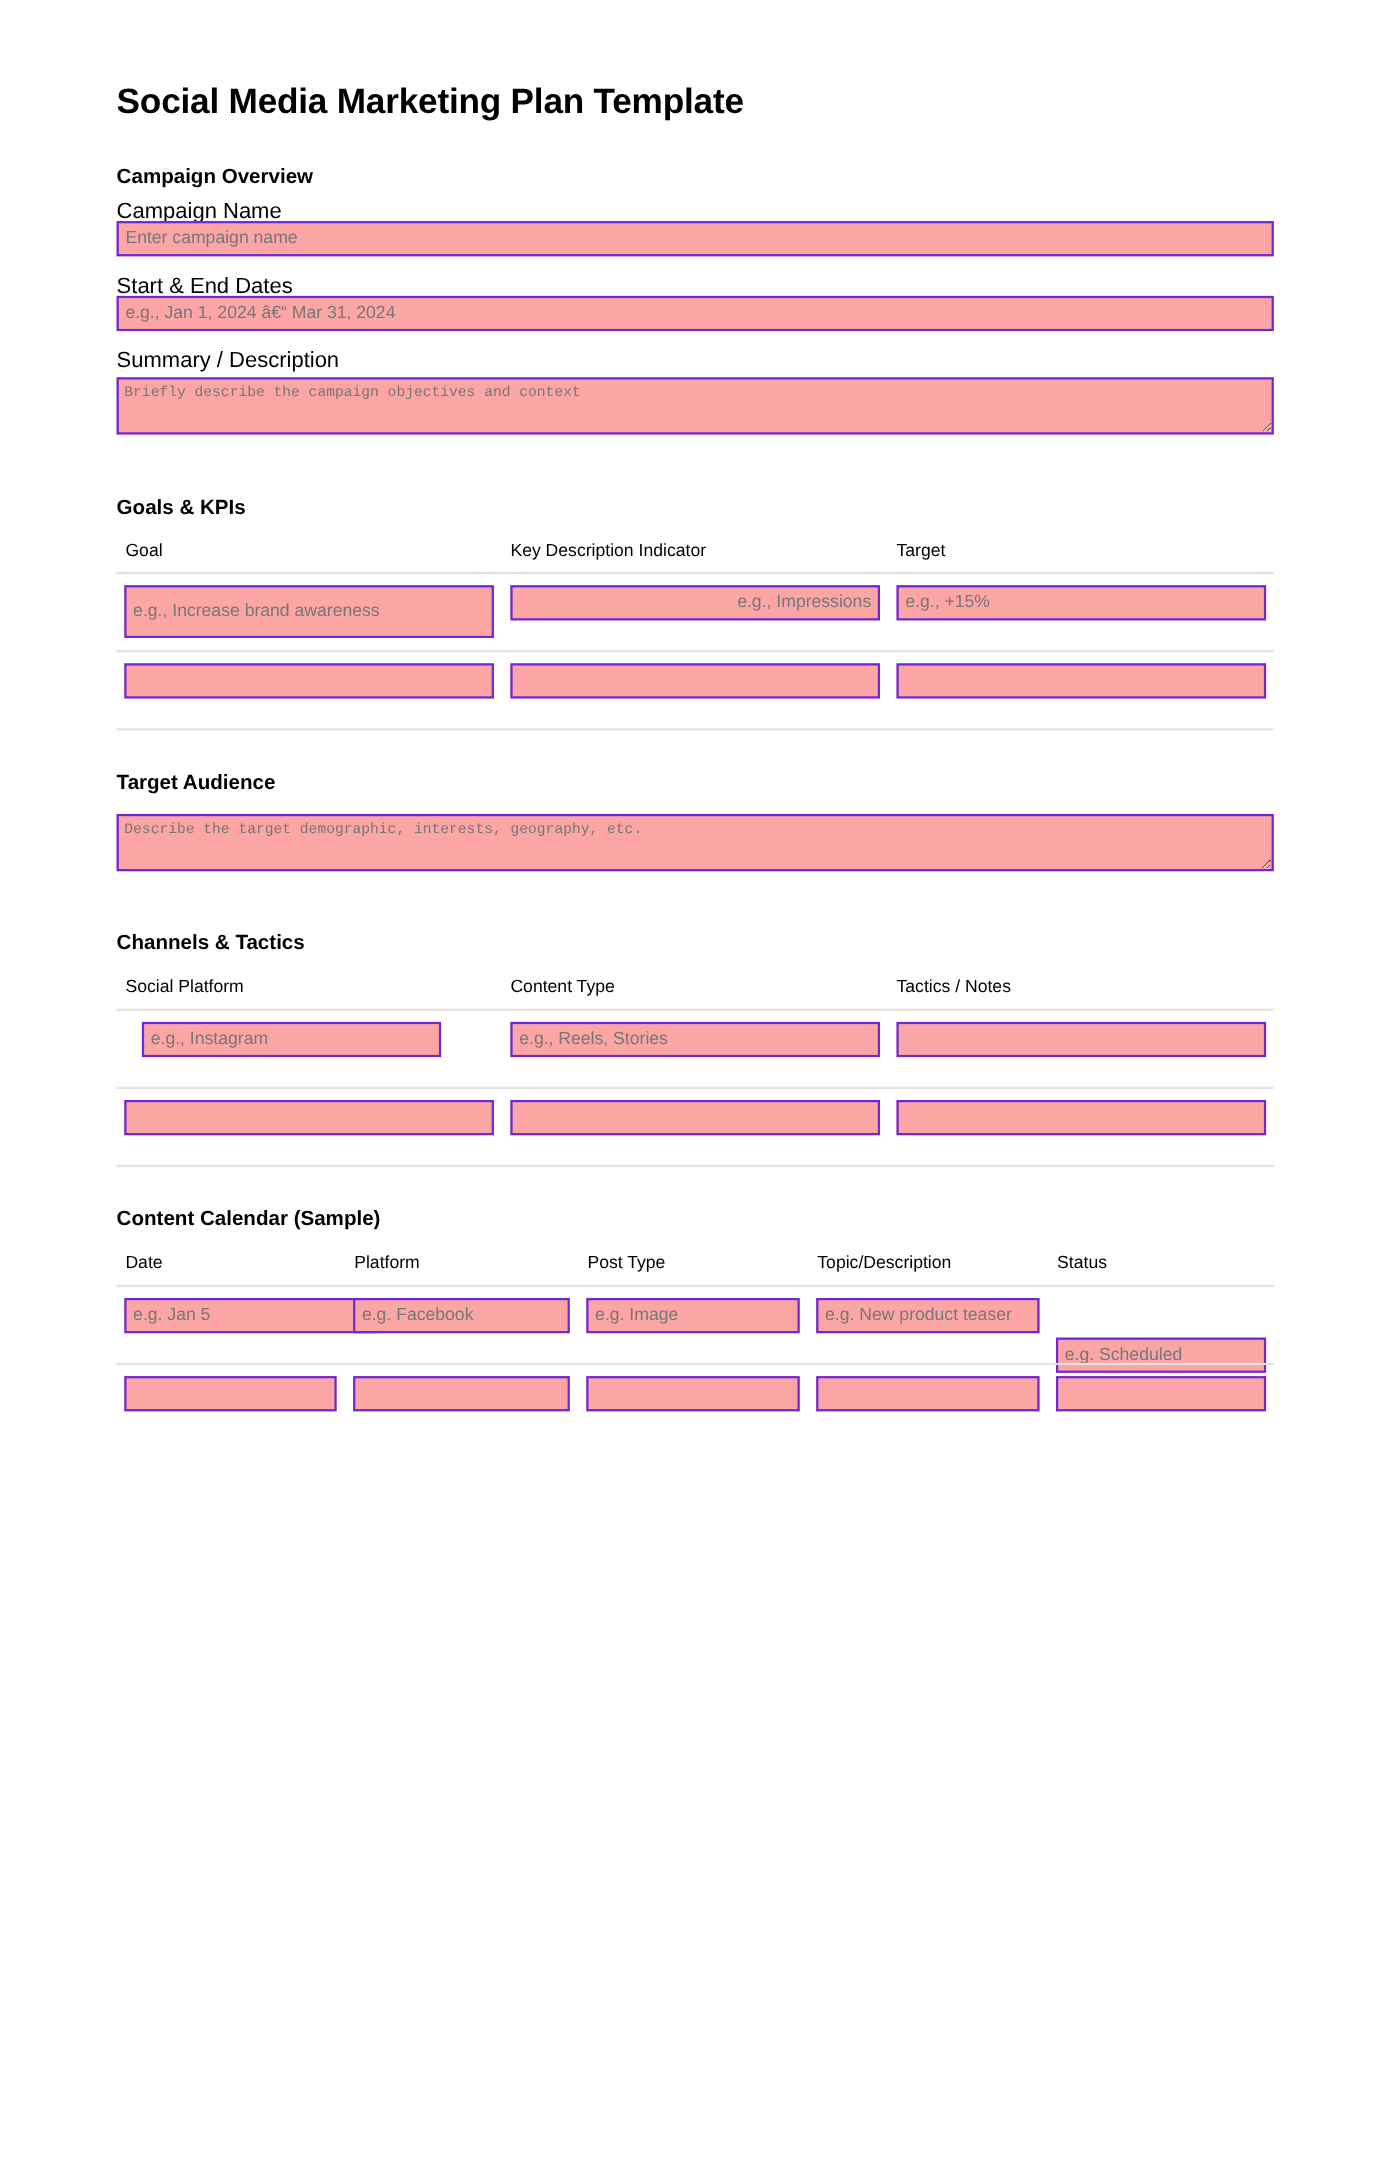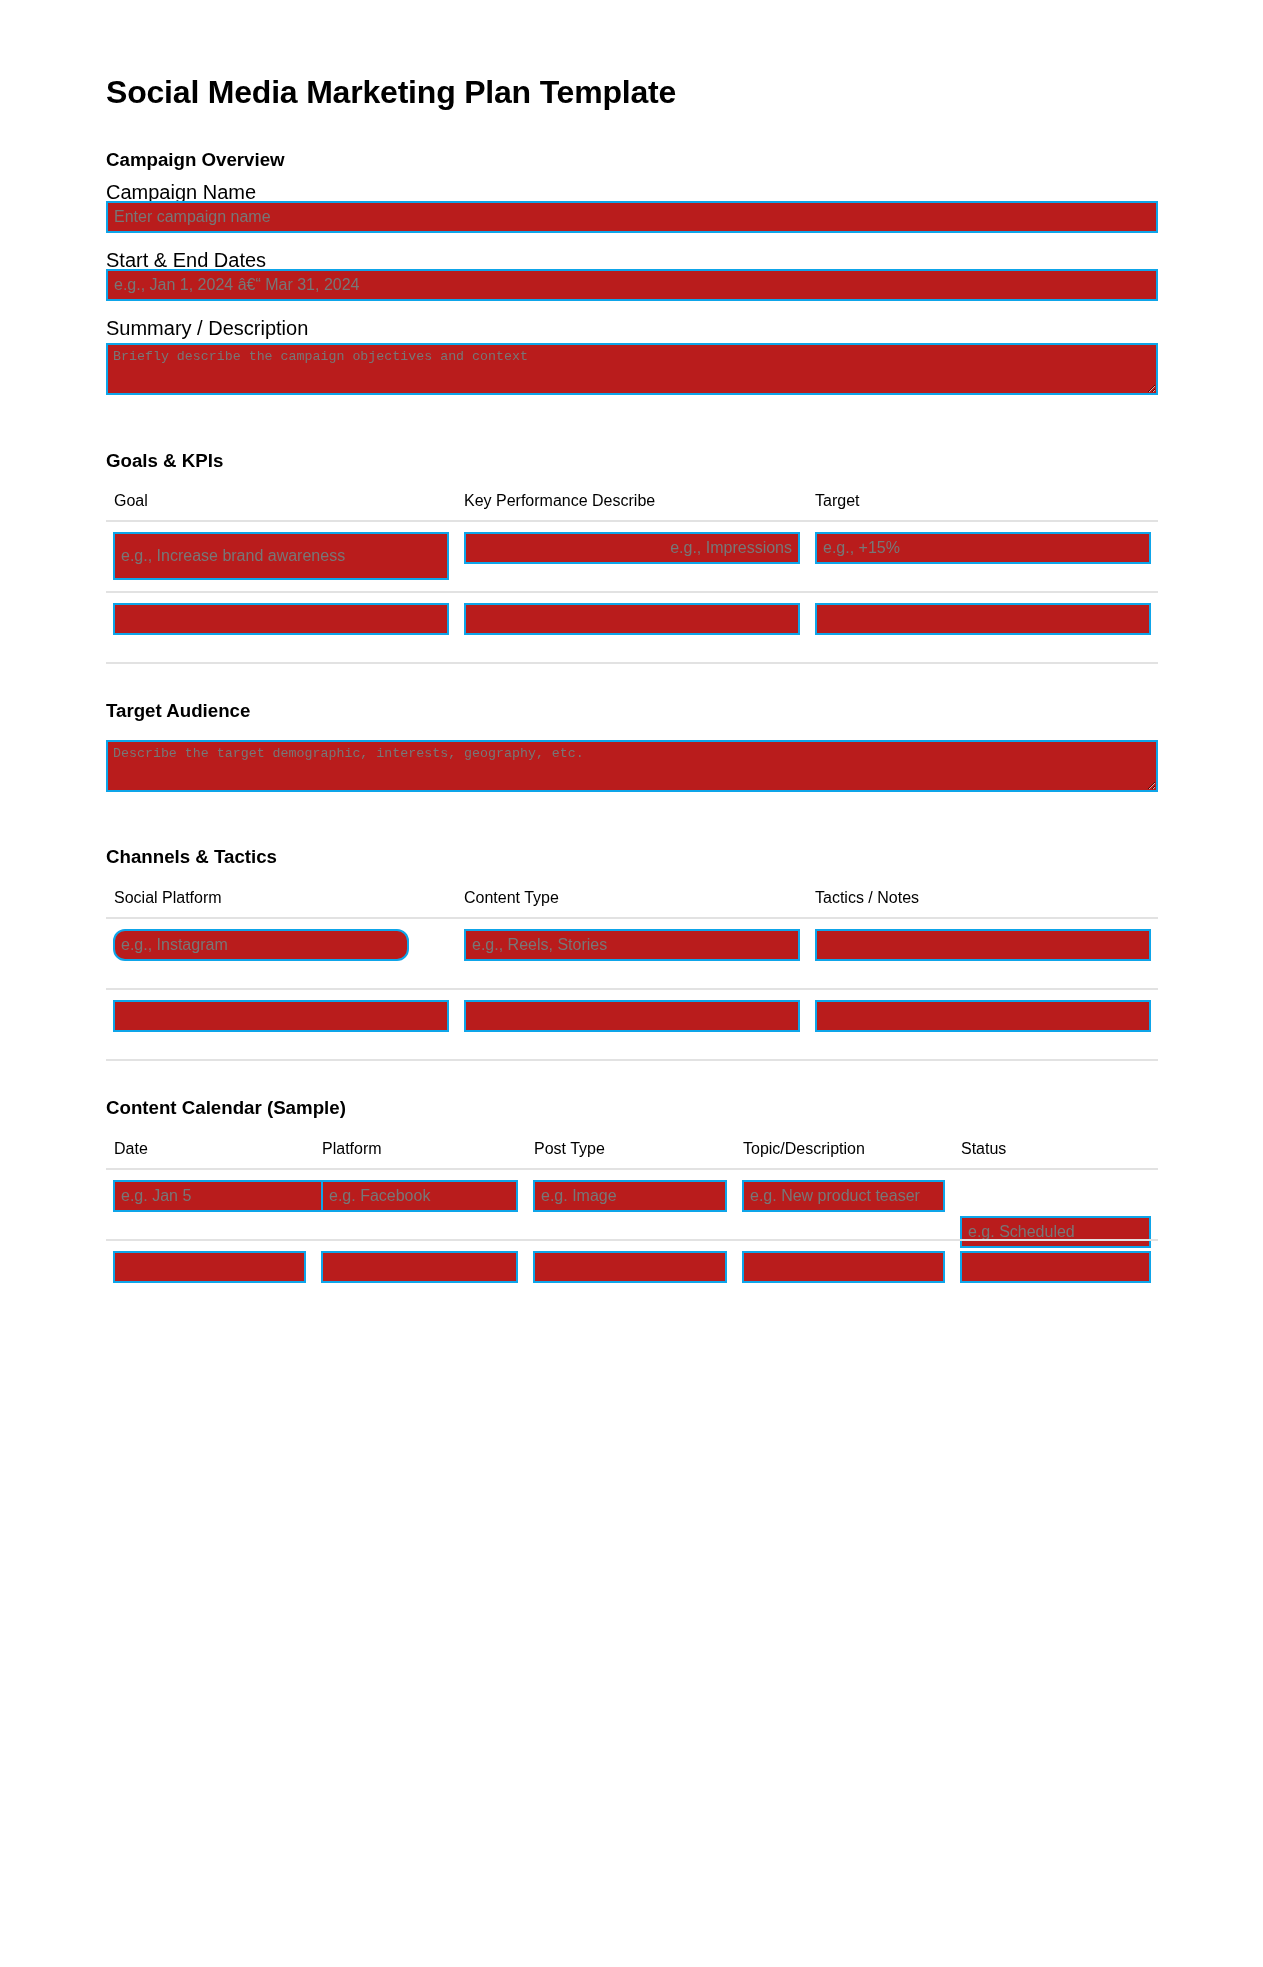--- a/index.html
+++ b/index.html
@@ -16,21 +16,21 @@
   }
   h2 {
     position: absolute; left: 0; margin: 0;
     font-size: 18.7px; font-weight: bold; line-height: 22px;
   }
   .lbl {
     position: absolute; left: 0; font-size: 20px; line-height: 18px;
   }
   .inp {
     position: absolute; box-sizing: border-box;
-    border: 2px solid #0ea5e9; background: #b91c1c;
+    border: 2px solid #6d28d9; background: #fca5a5;
     font-family: "Liberation Sans", sans-serif; font-size: 16px;
     padding: 0 6px; margin: 0; outline: none; color: #000;
   }
   .inp::placeholder { color: #777; }
   textarea.inp {
     font-family: "Liberation Mono", "DejaVu Sans Mono", monospace;
     font-size: 13.3px; padding: 4px 5px; resize: vertical; line-height: 16px;
   }
   .full { left: 0; width: 1052px; }
   .th {
@@ -50,21 +50,21 @@
   <input class="inp full" style="top: 201px; height: 32px;" type="text" placeholder="Enter campaign name">
 
   <div class="lbl" style="top:251px">Start &amp; End Dates</div>
   <input class="inp full" style="top: 269px; height: 32px;" type="text" placeholder="e.g., Jan 1, 2024 â€“ Mar 31, 2024">
 
   <div class="lbl" style="top:319px">Summary / Description</div>
   <textarea class="inp full" style="top: 343px; height: 52px;" placeholder="Briefly describe the campaign objectives and context"></textarea>
 
   <h2 style="top:450px">Goals &amp; KPIs</h2>
   <div class="th" style="top:492px;left:8px">Goal</div>
-  <div class="th" style="top:492px;left:358px">Key Performance Describe</div>
+  <div class="th" style="top:492px;left:358px">Key Description Indicator</div>
   <div class="th" style="top:492px;left:709px">Target</div>
   <div class="rule" style="top:520px"></div>
 
   <input class="inp" style="top: 532px; left: 7px; width: 336px; height: 48px;" placeholder="e.g., Increase brand awareness">
   <input class="inp" style="top: 532px; left: 358px; width: 336px; height: 32px; text-align: right;" placeholder="e.g., Impressions">
   <input class="inp" style="top: 532px; left: 709px; width: 336px; height: 32px;" placeholder="e.g., +15%">
   <div class="rule" style="top:591px"></div>
 
   <input class="inp" style="top: 603px; left: 7px; width: 336px; height: 32px;">
   <input class="inp" style="top: 603px; left: 358px; width: 336px; height: 32px;">
@@ -73,21 +73,21 @@
 
   <h2 style="top:700px">Target Audience</h2>
   <textarea class="inp full" style="top: 740px; height: 52px;" placeholder="Describe the target demographic, interests, geography, etc."></textarea>
 
   <h2 style="top:846px">Channels &amp; Tactics</h2>
   <div class="th" style="top:889px;left:8px">Social Platform</div>
   <div class="th" style="top:889px;left:358px">Content Type</div>
   <div class="th" style="top:889px;left:709px">Tactics / Notes</div>
   <div class="rule" style="top:917px"></div>
 
-  <input class="inp" style="top: 929px; left: 7px; width: 296px; height: 32px; border-radius: 12px;" placeholder="e.g., Instagram">
+  <input class="inp" style="top: 929px; left: 23px; width: 272px; height: 32px;" placeholder="e.g., Instagram">
   <input class="inp" style="top: 929px; left: 358px; width: 336px; height: 32px;" placeholder="e.g., Reels, Stories">
   <input class="inp" style="top: 929px; left: 709px; width: 336px; height: 32px;">
   <div class="rule" style="top:988px"></div>
 
   <input class="inp" style="top: 1000px; left: 7px; width: 336px; height: 32px;">
   <input class="inp" style="top: 1000px; left: 358px; width: 336px; height: 32px;">
   <input class="inp" style="top: 1000px; left: 709px; width: 336px; height: 32px;">
   <div class="rule" style="top:1059px"></div>
 
   <h2 style="top:1097px">Content Calendar (Sample)</h2>

